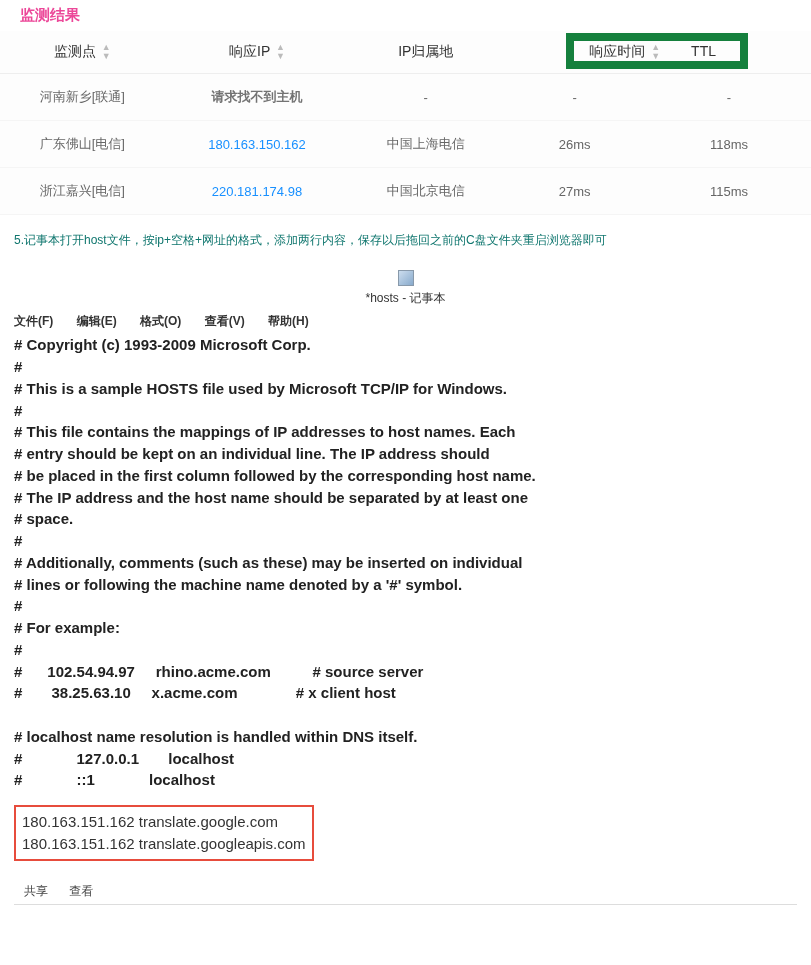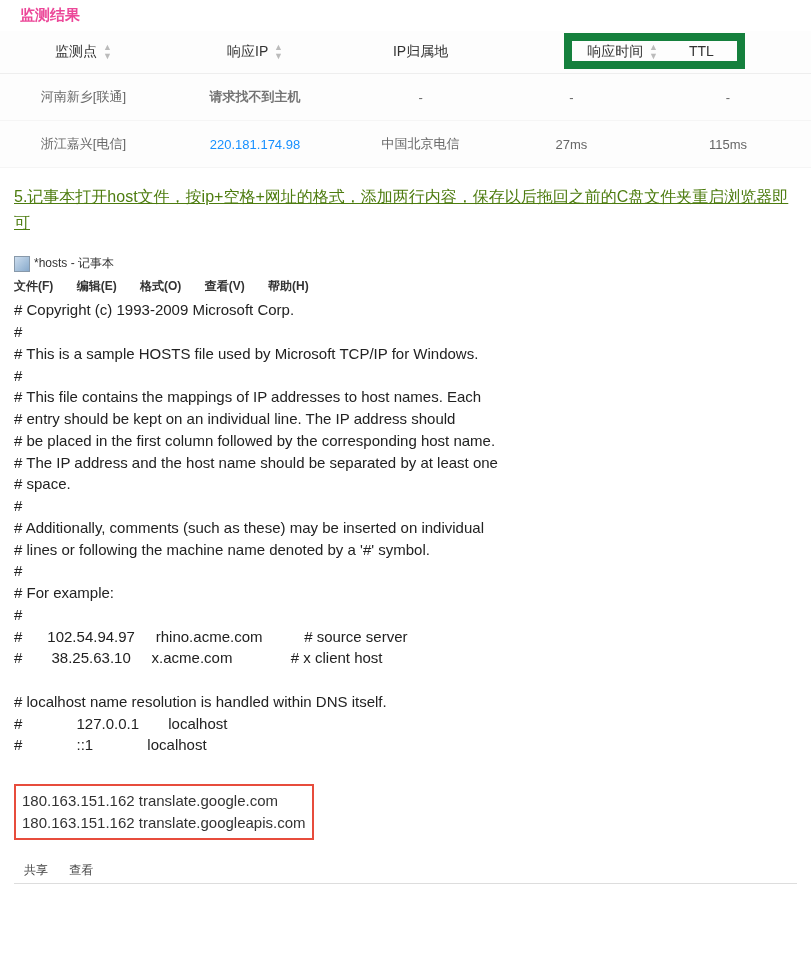--- a/index.html
+++ b/index.html
@@ -46,35 +46,35 @@
     vertical-align: middle;
     margin-left: 2px;
   }
   .ip-link { color: #1890ff; }
   .error-text { color: #737373; font-weight: bold; }
   .red-box-header {
     border: 8px solid #15803d;
     padding: 2px 6px;
   }
   .step-text {
-    font-size: 16px;
-    color: #4d7c0f;
+    font-size: 12px;
+    color: #0f766e;
     padding: 16px 20px 8px 14px;
     line-height: 1.6;
-    text-decoration: underline;
   }
   .notepad-window {
     margin: 8px 14px;
   }
   .notepad-titlebar {
     display: flex;
     align-items: center;
     gap: 4px;
     padding: 4px 0;
     font-size: 12px;
+    flex-direction: column;
   }
   .notepad-titlebar .np-icon {
     width: 14px; height: 14px;
     background: linear-gradient(135deg,#cde,#8ac);
     border:1px solid #89a;
     display:inline-block;
   }
   .notepad-menubar {
     font-size: 12px;
     padding: 2px 0;
@@ -83,26 +83,27 @@
     margin-right: 10px;
     font-weight: bold;
   }
   .notepad-content {
     font-family: "Segoe UI", Arial, sans-serif;
     font-size: 15px;
     color: #222;
     line-height: 1.45;
     white-space: pre;
     padding: 2px 0;
+    font-weight: bold;
   }
   .added-lines-box {
     border: 2px solid #e74c3c;
     display: inline-block;
     padding: 4px 6px;
-    margin-top: 26px;
+    margin-top: 12px;
     font-size: 15px;
     line-height: 1.45;
     font-family: "Segoe UI", Arial, sans-serif;
   }
   .explorer-section {
     margin: 18px 14px 0 14px;
     font-size: 12px;
   }
   .explorer-toolbar {
     border-bottom: 1px solid #ddd;
@@ -141,20 +142,27 @@
       </th>
     </tr>
   </thead>
   <tbody id="monitor-tbody">
       <tr>
         <td>河南新乡[联通]</td>
         <td><span class="error-text">请求找不到主机</span></td>
         <td>-</td>
         <td>-</td>
         <td>-</td>
+      </tr>
+      <tr>
+        <td>广东佛山[电信]</td>
+        <td><span class="ip-link">180.163.150.162</span></td>
+        <td>中国上海电信</td>
+        <td>26ms</td>
+        <td>118ms</td>
       </tr>
       <tr>
         <td>浙江嘉兴[电信]</td>
         <td><span class="ip-link">220.181.174.98</span></td>
         <td>中国北京电信</td>
         <td>27ms</td>
         <td>115ms</td>
       </tr>
     </tbody>
 </table>

